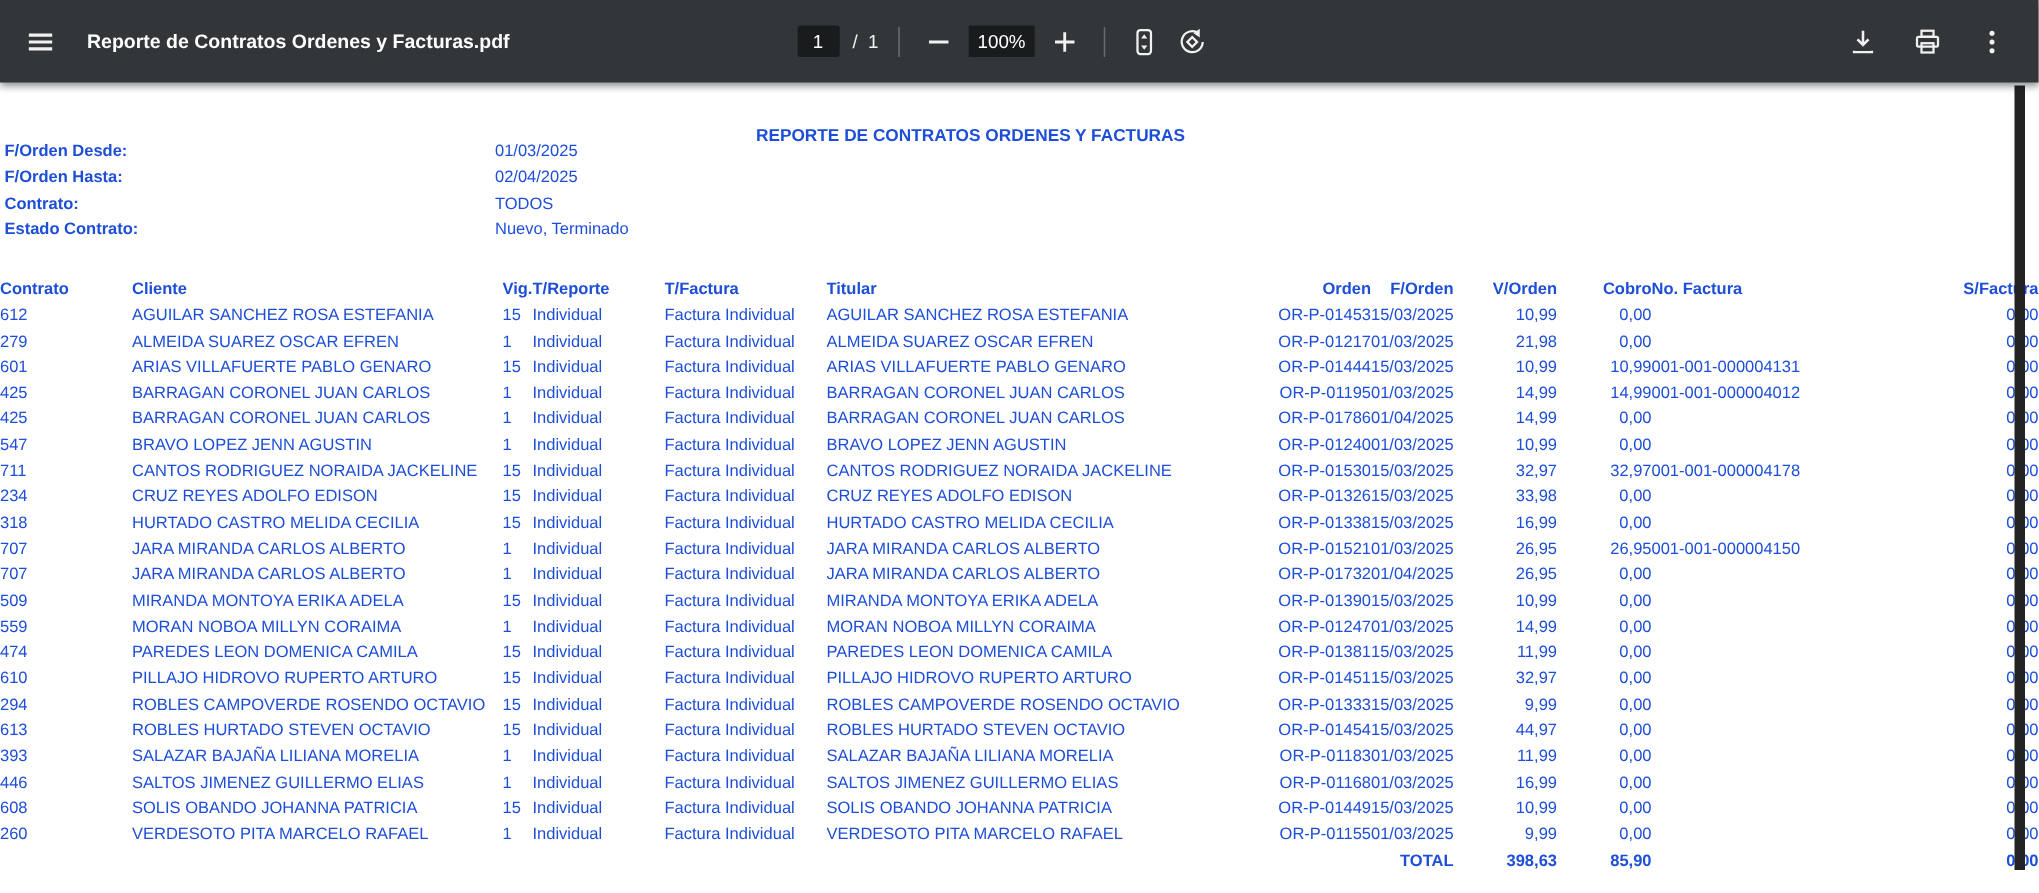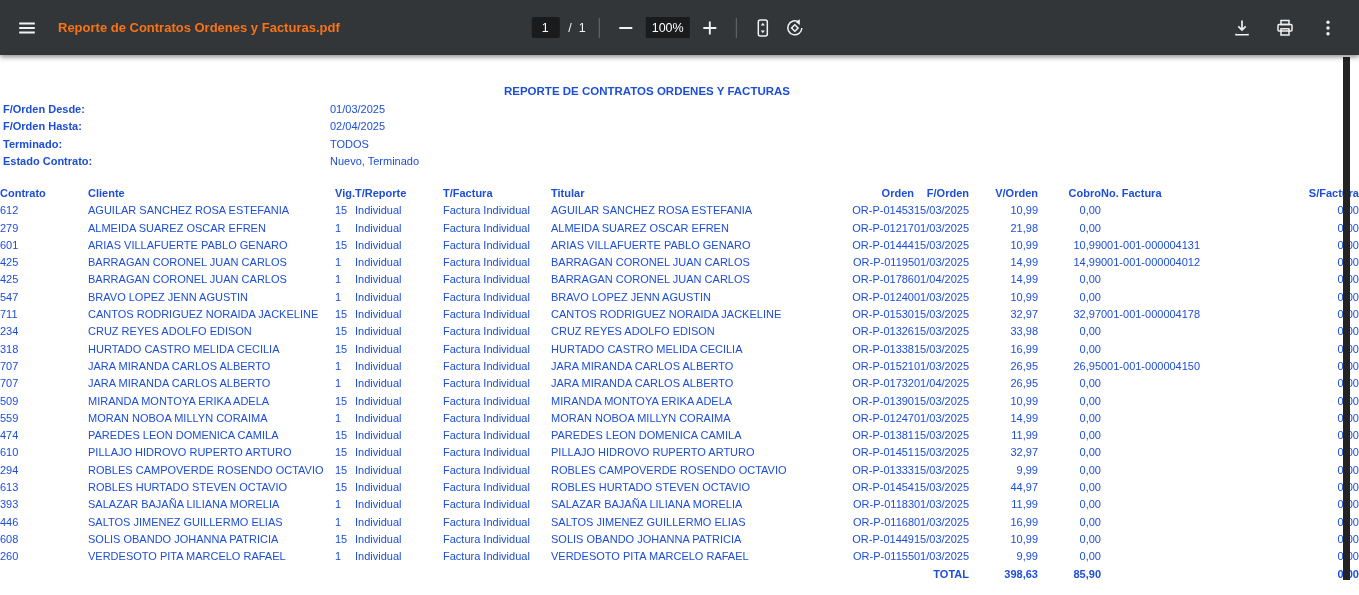--- a/index.html
+++ b/index.html
@@ -7,38 +7,38 @@
     font-family:"Liberation Sans","DejaVu Sans",sans-serif; }
 
   
   .toolbar { position:absolute; top:0; left:0; width:1359px; height:55px;
     background:#323639; color:#f1f1f1; display:flex; align-items:center;
     box-shadow:0 2px 5px rgba(0,0,0,0.45); z-index:20; }
   .tb-left { display:flex; align-items:center; padding-left:12px; }
   .icon-btn { width:30px; height:30px; display:flex; align-items:center; justify-content:center;
     border:none; background:transparent; color:#f1f1f1; cursor:pointer; }
   .icon-btn svg { display:block; }
-  .tb-title { margin-left:16px; font-size:13px; font-weight:600; color:#f97316; white-space:nowrap; }
+  .tb-title { margin-left:16px; font-size:13px; font-weight:600; color:#ffffff; white-space:nowrap; }
   .tb-center { position:absolute; left:calc(50% - 10px); top:0; height:55px;
     transform:translateX(-50%); display:flex; align-items:center; }
   .page-box { min-width:28px; height:21px; padding:0 4px; background:#191b1c; border-radius:2px;
     display:flex; align-items:center; justify-content:center; font-size:12.5px; color:#fff; }
   .page-total { margin-left:9px; font-size:12.5px; white-space:pre; }
   .sep { width:1px; height:20px; background:rgba(255,255,255,0.28); margin:0 13px; }
   .zoom-box { width:44px; height:21px; background:#191b1c; border-radius:0; margin:0 7px;
     display:flex; align-items:center; justify-content:center; font-size:12.5px; color:#fff; }
   .tb-center .icon-btn { width:26px; height:26px; }
   .gap14 { width:6px; }
   .tb-right { margin-left:auto; display:flex; align-items:center; gap:13px; padding-right:16px; }
 
   
   .doc { position:absolute; top:57px; left:0; width:1241px; height:538px; background:#fff; color:#1d4ed8; }
   .doc-title { position:absolute; left:3px; top:28px; width:1288px; text-align:center;
     font-size:11.5px; font-weight:bold; }
-  .filters { position:absolute; left:0; top:44px; width:800px;text-decoration:underline; }
+  .filters { position:absolute; left:0; top:36px; width:800px;text-decoration:underline; }
   .filter-row { position:relative; height:17.3px; line-height:17.3px; font-size:11px; }
   .f-label { position:absolute; left:3px; font-weight:bold; }
   .f-value { position:absolute; left:330px; }
 
   table.report { position:absolute; left:0; top:128px; width:1359px;
     border-collapse:collapse; table-layout:fixed; font-size:11px; }
   .report th, .report td { padding:0; height:17.3px; line-height:17.3px;
     white-space:nowrap; overflow:hidden; font-weight:normal; }
   .report thead th { font-weight:bold; }
   .c0 { text-align:left;  padding-left:3px;  }
@@ -135,21 +135,21 @@
   <div class="filters">
     <div class="filter-row">
       <span class="f-label">F/Orden Desde:</span>
       <span class="f-value">01/03/2025</span>
     </div>
     <div class="filter-row">
       <span class="f-label">F/Orden Hasta:</span>
       <span class="f-value">02/04/2025</span>
     </div>
     <div class="filter-row">
-      <span class="f-label">Terminado:</span>
+      <span class="f-label">Contrato:</span>
       <span class="f-value">TODOS</span>
     </div>
     <div class="filter-row">
       <span class="f-label">Estado Contrato:</span>
       <span class="f-value">Nuevo, Terminado</span>
     </div>
   </div>
 
   <table class="report">
     <colgroup>

